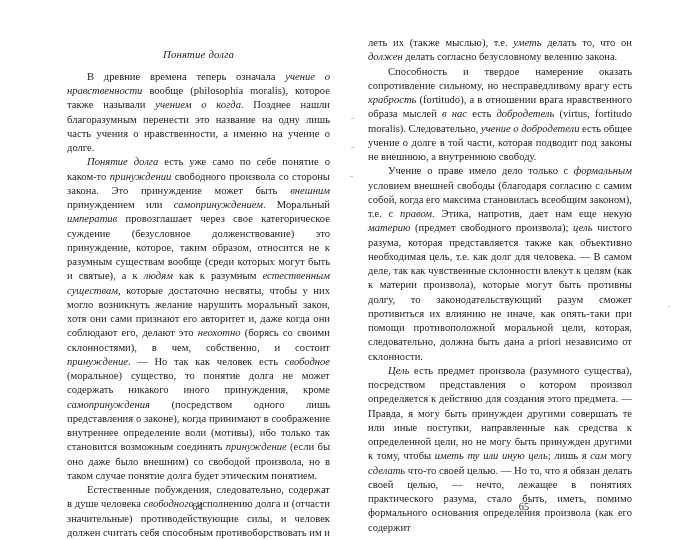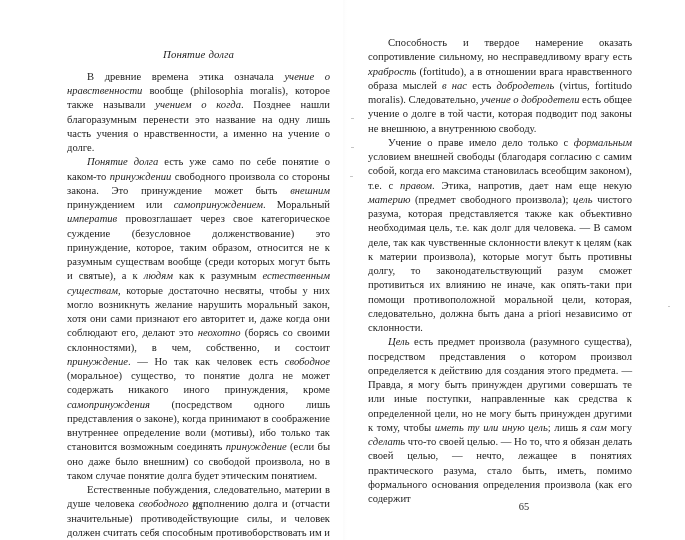--- a/index.html
+++ b/index.html
@@ -126,33 +126,34 @@
 </style>
 </head>
 <body>
 
 <div class="book-spread">
 
   <div class="page page-left">
     <div class="text-column">
       <h1 class="section-title">Понятие долга</h1>
       <div id="left-body">
-          <p class="para"><span>В древние времена этика означала </span><span class="it">учение о нравственности</span><span> вообще (philosophia moralis), которое также называли </span><span class="it">учением о когда</span><span>. Позднее нашли благоразумным перенести это название на одну лишь часть учения о нравственности, а именно на учение о долге.</span></p>
+          <p class="para"><span>В древние времена теперь означала </span><span class="it">учение о нравственности</span><span> вообще (philosophia moralis), которое также называли </span><span class="it">учением о когда</span><span>. Позднее нашли благоразумным перенести это название на одну лишь часть учения о нравственности, а именно на учение о долге.</span></p>
           <p class="para"><span class="it">Понятие долга</span><span> есть уже само по себе понятие о каком-то </span><span class="it">принуждении</span><span> свободного произвола со стороны закона. Это принуждение может быть </span><span class="it">внешним</span><span> принуждением или </span><span class="it">самопринуждением</span><span>. Моральный </span><span class="it">императив</span><span> провозглашает через свое категорическое суждение (безусловное долженствование) это принуждение, которое, таким образом, относится не к разумным существам вообще (среди которых могут быть и святые), а к </span><span class="it">людям</span><span> как к разумным </span><span class="it">естественным существам</span><span>, которые достаточно несвяты, чтобы у них могло возникнуть желание нарушить моральный закон, хотя они сами признают его авторитет и, даже когда они соблюдают его, делают это </span><span class="it">неохотно</span><span> (борясь со своими склонностями), в чем, собственно, и состоит </span><span class="it">принуждение</span><span>. — Но так как человек есть </span><span class="it">свободное</span><span> (моральное) существо, то понятие долга не может содержать никакого иного принуждения, кроме </span><span class="it">самопринуждения</span><span> (посредством одного лишь представления о законе), когда принимают в соображение внутреннее определение воли (мотивы), ибо только так становится возможным соединять </span><span class="it">принуждение</span><span> (если бы оно даже было внешним) со свободой произвола, но в таком случае понятие долга будет этическим понятием.</span></p>
-          <p class="para"><span>Естественные побуждения, следовательно, материи в душе человека </span><span class="it">свободного</span><span> исполнению долга и (отчасти значительные) противодействующие силы, и человек должен считать себя способным противоборствовать им и при помощи разума не в будущем, а именно теперь одо-</span></p>
+          <p class="para"><span>Естественные побуждения, следовательно, содержат в душе человека </span><span class="it">свободного</span><span> исполнению долга и (отчасти значительные) противодействующие силы, и человек должен считать себя способным противоборствовать им и при помощи разума не в будущем, а именно теперь одо-</span></p>
         </div>
     </div>
     <div class="folio">64</div>
   </div>
 
   <div class="gutter"></div>
 
   <div class="page page-right">
     <div class="text-column">
       <div id="right-body">
+          <p class="para cont"><span>леть их (также мыслью), т.е. </span><span class="it">уметь</span><span> делать то, что он </span><span class="it">должен</span><span> делать согласно безусловному велению закона.</span></p>
           <p class="para"><span>Способность и твердое намерение оказать сопротивление сильному, но несправедливому врагу есть </span><span class="it">храбрость</span><span> (fortitudo), а в отношении врага нравственного образа мыслей </span><span class="it">в нас</span><span> есть </span><span class="it">добродетель</span><span> (virtus, fortitudo moralis). Следовательно, </span><span class="it">учение о добродетели</span><span> есть общее учение о долге в той части, которая подводит под законы не внешнюю, а внутреннюю свободу.</span></p>
           <p class="para"><span>Учение о праве имело дело только с </span><span class="it">формальным</span><span> условием внешней свободы (благодаря согласию с самим собой, когда его максима становилась всеобщим законом), т.е. с </span><span class="it">правом</span><span>. Этика, напротив, дает нам еще некую </span><span class="it">материю</span><span> (предмет свободного произвола); </span><span class="it">цель</span><span> чистого разума, которая представляется также как объективно необходимая цель, т.е. как долг для человека. — В самом деле, так как чувственные склонности влекут к целям (как к материи произвола), которые могут быть противны долгу, то законодательствующий разум сможет противиться их влиянию не иначе, как опять-таки при помощи противоположной моральной цели, которая, следовательно, должна быть дана a priori независимо от склонности.</span></p>
           <p class="para"><span class="it">Цель</span><span> есть предмет произвола (разумного существа), посредством представления о котором произвол определяется к действию для создания этого предмета. — Правда, я могу быть принужден другими совершать те или иные поступки, направленные как средства к определенной цели, но не могу быть принужден другими к тому, чтобы </span><span class="it">иметь ту или иную цель</span><span>; лишь я </span><span class="it">сам</span><span> могу </span><span class="it">сделать</span><span> что-то своей целью. — Но то, что я обязан делать своей целью, — нечто, лежащее в понятиях практического разума, стало быть, иметь, помимо формального основания определения произвола (как его содержит</span></p>
         </div>
     </div>
     <div class="folio">65</div>
   </div>
 
   <span class="speckle" style="left:351px; top:118px;"></span>
   <span class="speckle" style="left:351px; top:147px;"></span>

